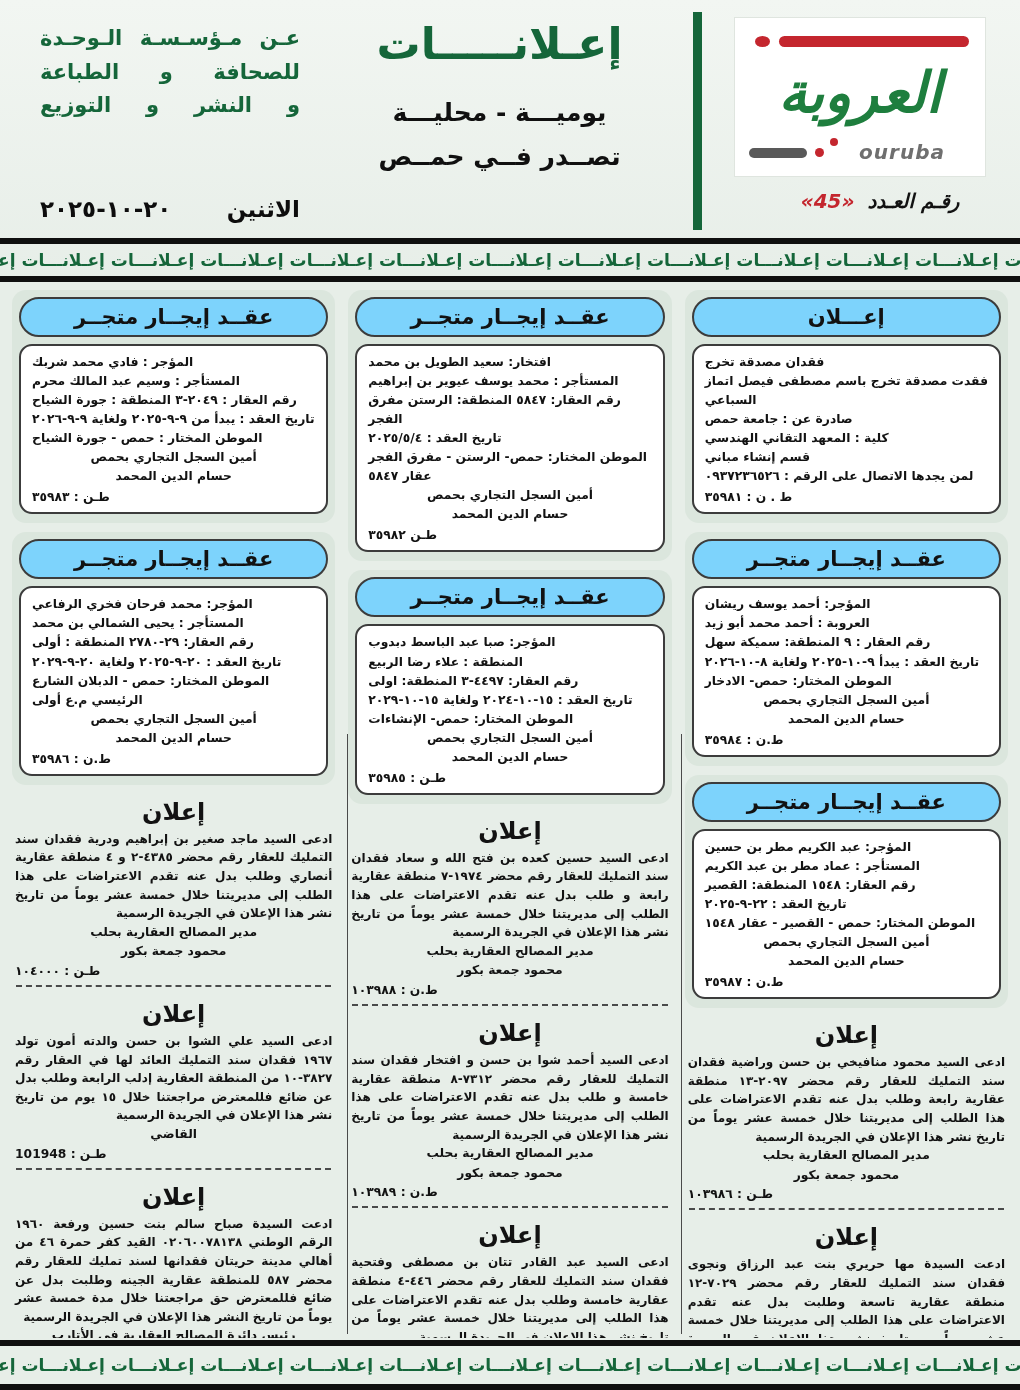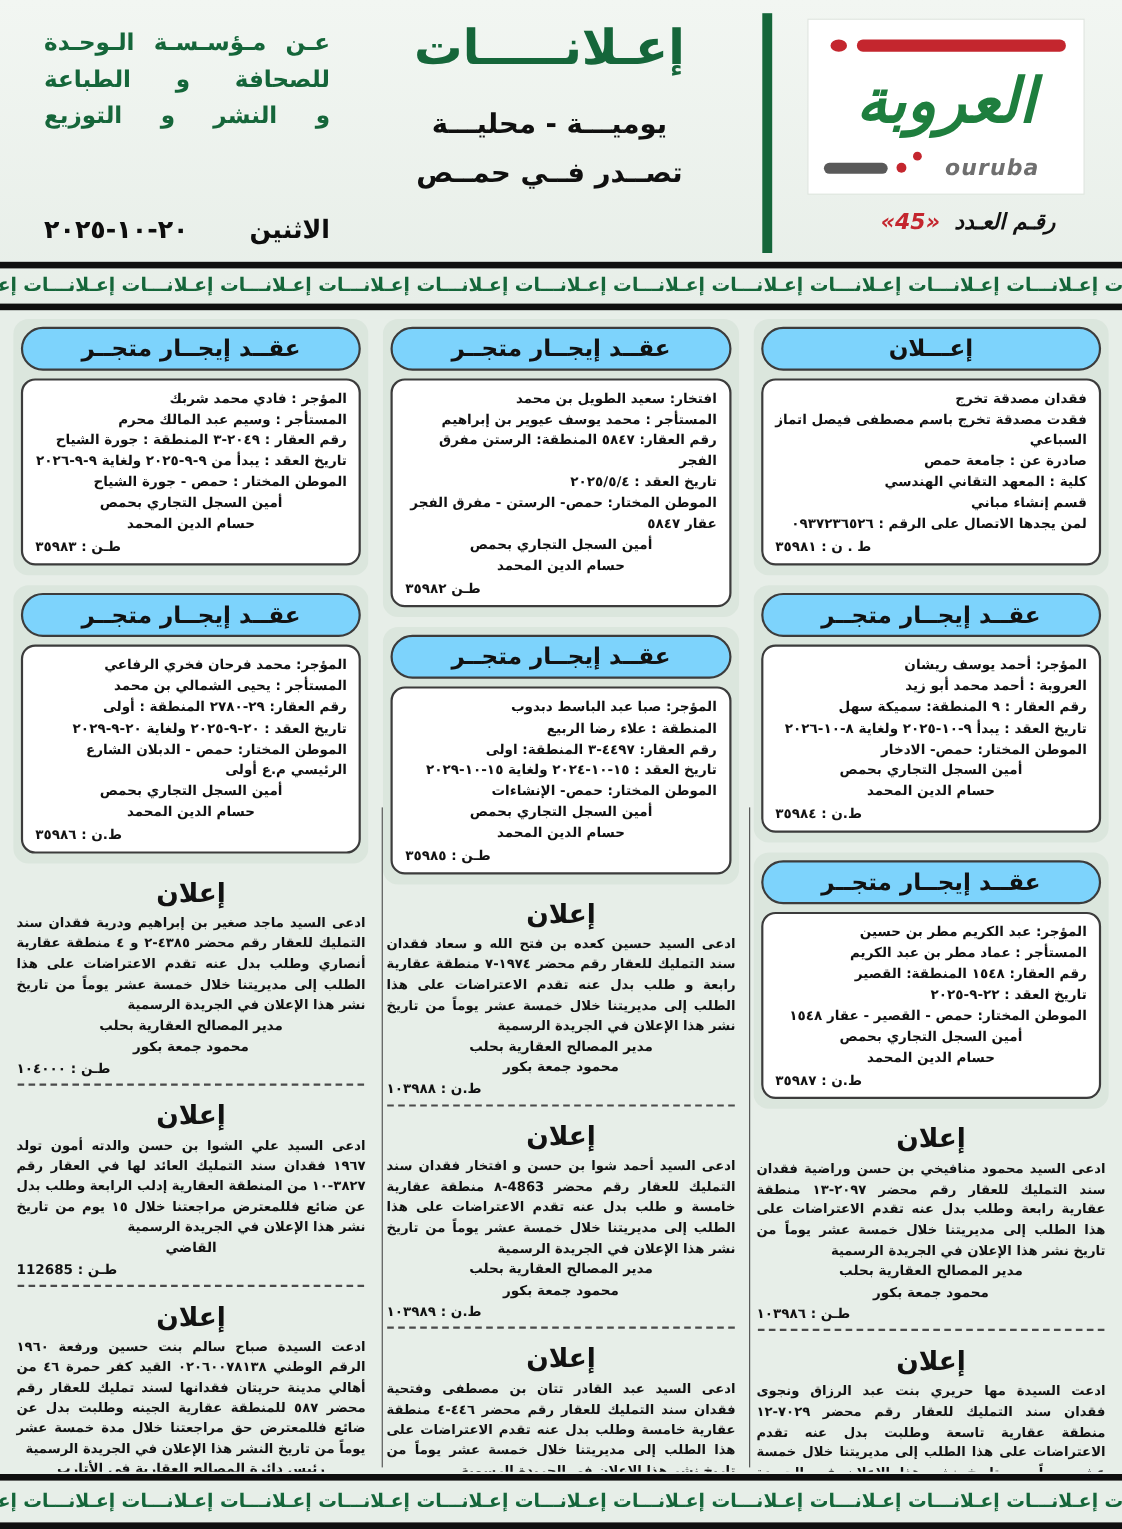--- a/index.html
+++ b/index.html
@@ -47,21 +47,21 @@
   .col-divider { position:absolute; top:452px; bottom:6px; width:1.5px; background:#4a4a4a; }
   .col-divider.d1 { right:338px; }
   .col-divider.d2 { right:672px; }
 
   
   .boxed-ad { background:#dbe6dd; border-radius:14px; padding:7px 7px 9px; margin-bottom:9px; }
   .box-title { background:#7dd3fc; border:2px solid #3c3c3c; border-radius:22px; text-align:center;
                font-size:21px; font-weight:800; padding:6px 4px; margin-bottom:7px; }
   .box-body { background:#fff; border:2px solid #3c3c3c; border-radius:13px; padding:7px 11px 5px;
               font-size:12.3px; line-height:1.55; }
-  .bline { text-align:right; }
+  .bline { text-align:left; }
   .bline.center { text-align:center; }
   .ref { text-align:left; margin-top:2px; font-size:12.3px; }
 
   
   .plain-ad { padding:2px 3px 0; }
   .plain-title { text-align:center; font-size:24px; font-weight:800; margin:2px 0 4px; }
   .plain-body { font-size:12px; line-height:1.55; text-align:justify; }
   .plain-sig { text-align:center; font-size:12.3px; line-height:1.6; }
   .hdash { border-top:2px dashed #4a4a4a; margin:7px 4px 9px; }
 </style>
@@ -198,21 +198,21 @@
         <section class="plain-ad">
           <div class="plain-title">إعلان</div>
           <p class="plain-body">ادعى السيد حسين كعده بن فتح الله و سعاد فقدان سند التمليك للعقار رقم محضر ١٩٧٤-٧ منطقة عقارية رابعة و طلب بدل عنه تقدم الاعتراضات على هذا الطلب إلى مديريتنا خلال خمسة عشر يوماً من تاريخ نشر هذا الإعلان في الجريدة الرسمية</p>
           <div class="plain-sig">مدير المصالح العقارية بحلب</div>
           <div class="plain-sig">محمود جمعة بكور</div>
           <div class="ref">ط.ن : ١٠٣٩٨٨</div>
         </section>
         <div class="hdash"></div>
         <section class="plain-ad">
           <div class="plain-title">إعلان</div>
-          <p class="plain-body">ادعى السيد أحمد شوا بن حسن و افتخار فقدان سند التمليك للعقار رقم محضر 4863-٨ منطقة عقارية خامسة و طلب بدل عنه تقدم الاعتراضات على هذا الطلب إلى مديريتنا خلال خمسة عشر يوماً من تاريخ نشر هذا الإعلان في الجريدة الرسمية</p>
+          <p class="plain-body">ادعى السيد أحمد شوا بن حسن و افتخار فقدان سند التمليك للعقار رقم محضر ٧٣١٢-٨ منطقة عقارية خامسة و طلب بدل عنه تقدم الاعتراضات على هذا الطلب إلى مديريتنا خلال خمسة عشر يوماً من تاريخ نشر هذا الإعلان في الجريدة الرسمية</p>
           <div class="plain-sig">مدير المصالح العقارية بحلب</div>
           <div class="plain-sig">محمود جمعة بكور</div>
           <div class="ref">ط.ن : ١٠٣٩٨٩</div>
         </section>
         <div class="hdash"></div>
         <section class="plain-ad">
           <div class="plain-title">إعلان</div>
           <p class="plain-body">ادعى السيد عبد القادر تتان بن مصطفى وفتحية فقدان سند التمليك للعقار رقم محضر ٤٤٦-٤ منطقة عقارية خامسة وطلب بدل عنه تقدم الاعتراضات على هذا الطلب إلى مديريتنا خلال خمسة عشر يوماً من تاريخ نشر هذا الإعلان في الجريدة الرسمية</p>
         </section>
       </div>
@@ -248,21 +248,21 @@
           <p class="plain-body">ادعى السيد ماجد صغير بن إبراهيم ودرية فقدان سند التمليك للعقار رقم محضر ٤٣٨٥-٢ و ٤ منطقة عقارية أنصاري وطلب بدل عنه تقدم الاعتراضات على هذا الطلب إلى مديريتنا خلال خمسة عشر يوماً من تاريخ نشر هذا الإعلان في الجريدة الرسمية</p>
           <div class="plain-sig">مدير المصالح العقارية بحلب</div>
           <div class="plain-sig">محمود جمعة بكور</div>
           <div class="ref">طـن : ١٠٤٠٠٠</div>
         </section>
         <div class="hdash"></div>
         <section class="plain-ad">
           <div class="plain-title">إعلان</div>
           <p class="plain-body">ادعى السيد علي الشوا بن حسن والدته أمون تولد ١٩٦٧ فقدان سند التمليك العائد لها في العقار رقم ٣٨٢٧-١٠ من المنطقة العقارية إدلب الرابعة وطلب بدل عن ضائع فللمعترض مراجعتنا خلال ١٥ يوم من تاريخ نشر هذا الإعلان في الجريدة الرسمية</p>
           <div class="plain-sig">القاضي</div>
-          <div class="ref">طـن : 112685</div>
+          <div class="ref">طـن : 101948</div>
         </section>
         <div class="hdash"></div>
         <section class="plain-ad">
           <div class="plain-title">إعلان</div>
           <p class="plain-body">ادعت السيدة صباح سالم بنت حسين ورفعة ١٩٦٠ الرقم الوطني ٠٢٠٦٠٠٧٨١٣٨ القيد كفر حمرة ٤٦ من أهالي مدينة حريتان فقدانها لسند تمليك للعقار رقم محضر ٥٨٧ للمنطقة عقارية الجينه وطلبت بدل عن ضائع فللمعترض حق مراجعتنا خلال مدة خمسة عشر يوماً من تاريخ النشر هذا الإعلان في الجريدة الرسمية</p>
           <div class="plain-sig">رئيس دائرة المصالح العقارية في الأتارب</div>
         </section>
       </div>
     </main>
 

